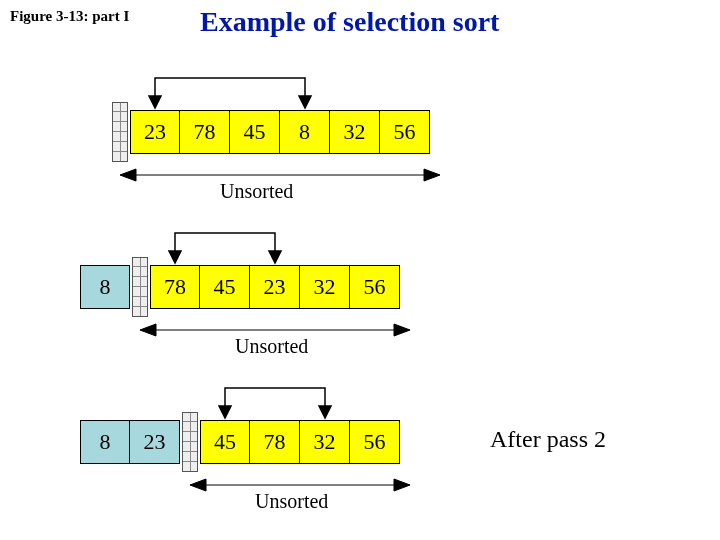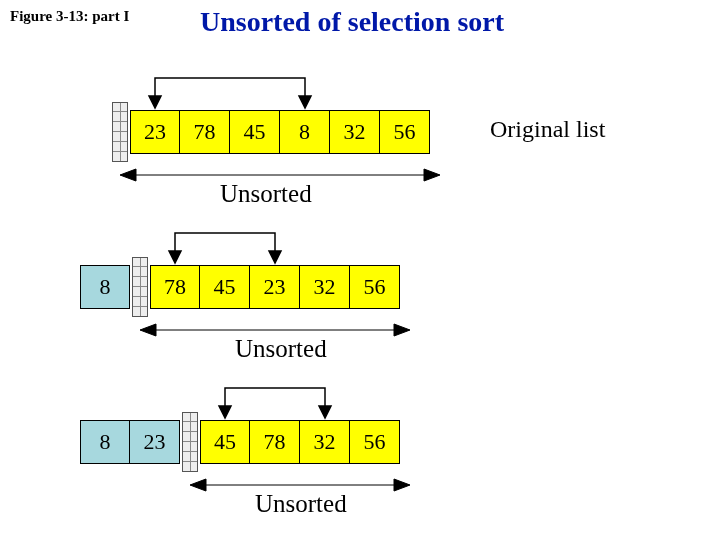--- a/index.html
+++ b/index.html
@@ -58,34 +58,34 @@
       repeating-linear-gradient(0deg, transparent 0 9px, #888 9px 10px),
       repeating-linear-gradient(90deg, transparent 0 7px, #888 7px 8px);
     background-color: #eee;
   }
   .row-label {
     position: absolute;
     font-size: 24px;
   }
   .unsorted-label {
     position: absolute;
-    font-size: 25px;
+    font-size: 20px;
   }
   svg.overlay {
     position: absolute;
     top: 0; left: 0;
     width: 720px;
     overflow: visible;
   }
 </style>
 </head>
 <body>
 
 <div class="figure-label">Figure 3-13: part I</div>
-<div class="title">Unsorted of selection sort</div>
+<div class="title">Example of selection sort</div>
 
 <div class="stage" style="top:60px; height:160px;">
   <svg class="overlay" style="height:160px">
 
     <g stroke="#000" stroke-width="1.5" fill="none">
       <path d="M 155 42 L 155 18 L 305 18 L 305 42"></path>
       <polygon points="155,48 149,36 161,36" fill="#000"></polygon>
       <polygon points="305,48 299,36 311,36" fill="#000"></polygon>
     </g>
 
@@ -97,21 +97,20 @@
   </svg>
   <div class="wall" style="left:112px; top:42px;"></div>
   <div class="cells" style="left:130px; top:50px;">
     <div class="cell yellow">23</div>
     <div class="cell yellow">78</div>
     <div class="cell yellow">45</div>
     <div class="cell yellow">8</div>
     <div class="cell yellow">32</div>
     <div class="cell yellow">56</div>
   </div>
-  <div class="row-label" style="left:490px; top:56px;">Original list</div>
   <div class="unsorted-label" style="left:220px; top:120px;">Unsorted</div>
 </div>
 
 <div class="stage" style="top:215px; height:160px;">
   <svg class="overlay" style="height:160px">
     <g stroke="#000" stroke-width="1.5" fill="none">
       <path d="M 175 42 L 175 18 L 275 18 L 275 42"></path>
       <polygon points="175,48 169,36 181,36" fill="#000"></polygon>
       <polygon points="275,48 269,36 281,36" fill="#000"></polygon>
     </g>
@@ -152,14 +151,15 @@
     <div class="cell cyan">8</div>
     <div class="cell cyan">23</div>
   </div>
   <div class="wall" style="left:182px; top:42px;"></div>
   <div class="cells" style="left:200px; top:50px;">
     <div class="cell yellow">45</div>
     <div class="cell yellow">78</div>
     <div class="cell yellow">32</div>
     <div class="cell yellow">56</div>
   </div>
+  <div class="row-label" style="left:490px; top:56px;">After pass 2</div>
   <div class="unsorted-label" style="left:255px; top:120px;">Unsorted</div>
 </div>
 
 </body></html>

